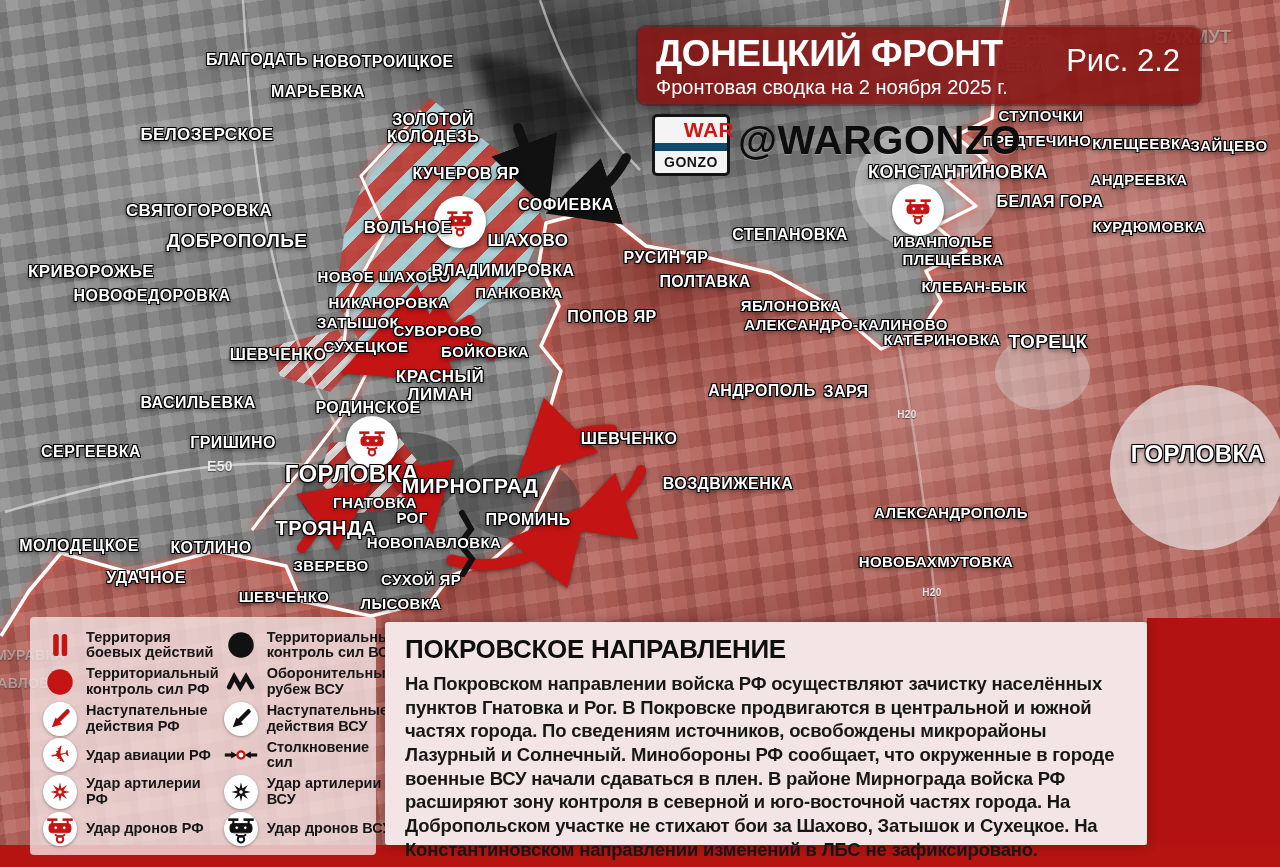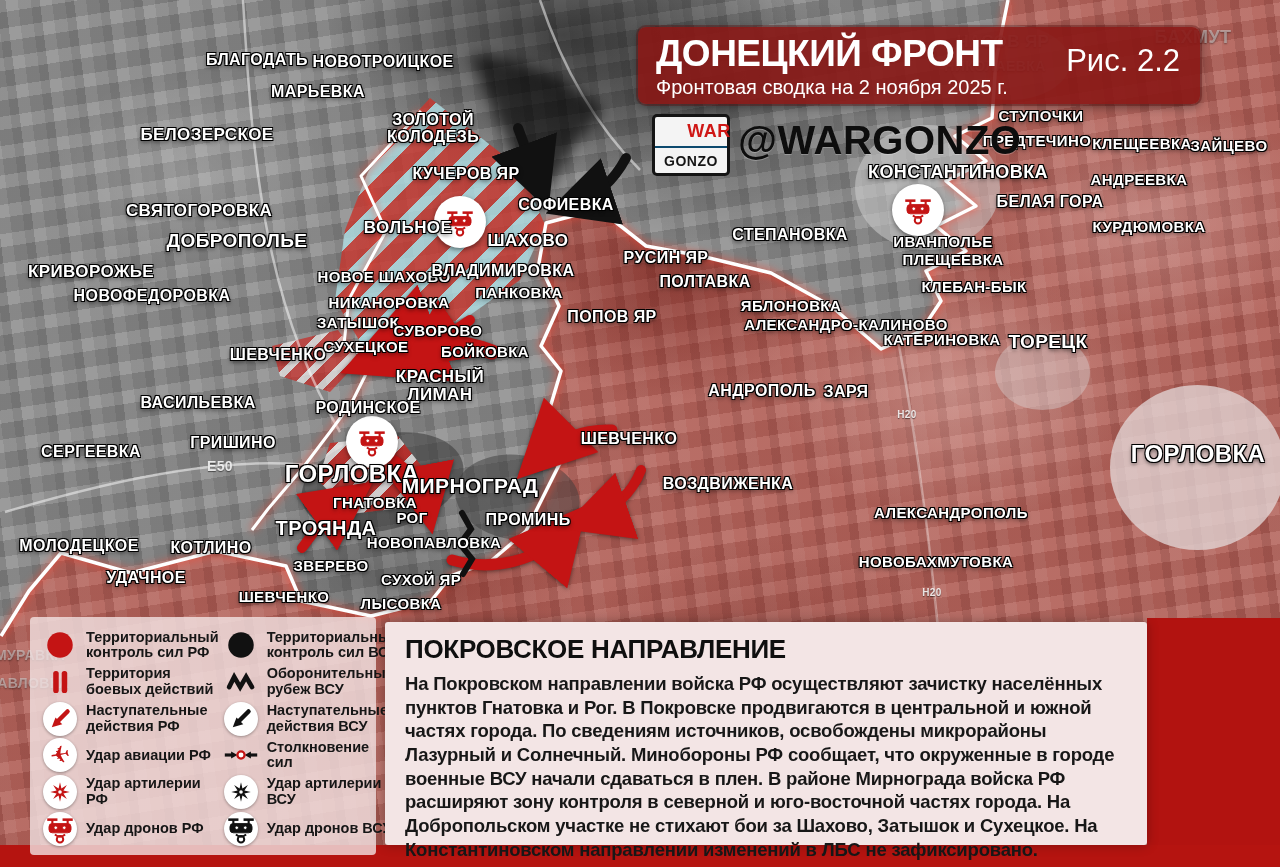--- a/index.html
+++ b/index.html
@@ -55,21 +55,21 @@
   .title-block{position:absolute;left:638px;top:27px;width:562px;height:77px;z-index:8;
     background:rgba(136,23,21,.90);border-radius:8px;box-shadow:0 0 0 2px rgba(90,10,10,.35), 0 3px 10px rgba(0,0,0,.4);
     padding:8px 18px 0 18px;box-sizing:border-box;}
   .title-main{font-size:37px;font-weight:900;color:#fff;letter-spacing:-.5px;line-height:1.0;}
   .title-sub{font-size:20px;font-weight:normal;color:#fff;margin-top:4px;}
   .title-fig{position:absolute;right:20px;top:16px;font-size:31px;font-weight:400;color:#fff;}
 
   
   .logo-box{position:absolute;left:652px;top:114px;width:72px;height:56px;background:#f4f4f4;
     border:3px solid #141414;border-radius:5px;z-index:8;display:flex;flex-direction:column;align-items:stretch;}
-  .logo-war{flex:1.2;display:flex;align-items:center;justify-content:center;font-size:18px;font-weight:900;color:#cf1715;border-bottom:2px solid #0c4a6e;letter-spacing:.5px;padding-left:36px;}
+  .logo-war{flex:1.2;display:flex;align-items:center;justify-content:center;font-size:21px;font-weight:900;color:#cf1715;border-bottom:8px solid #0c4a6e;letter-spacing:.5px;padding-left:36px;}
   .logo-gonzo{flex:1;display:flex;align-items:center;justify-content:center;font-size:14px;font-weight:900;color:#141414;letter-spacing:.5px;}
   .handle{position:absolute;left:738px;top:118px;font-size:40px;font-weight:900;color:#0d0d0d;z-index:8;letter-spacing:.5px;
     text-shadow:0 1px 0 rgba(255,255,255,.25);}
 
   
   .legend{position:absolute;left:30px;top:617px;width:346px;height:238px;z-index:8;
     background:rgba(243,227,227,.80);border-radius:4px;padding:10px 8px 8px 12px;box-sizing:border-box;
     display:grid;grid-template-columns:1fr 1.06fr;grid-auto-flow:column;grid-template-rows:repeat(6,1fr);column-gap:4px;}
   .leg-item{display:flex;align-items:center;gap:8px;}
   .leg-icon{width:36px;height:36px;flex:0 0 36px;display:flex;align-items:center;justify-content:center;}
@@ -280,35 +280,35 @@
   <div class="logo-box">
     <div class="logo-war">WAR</div>
     <div class="logo-gonzo">GONZO</div>
   </div>
   <div class="handle">@WARGONZO</div>
 
   <div class="legend">
       <div class="leg-item">
         <span class="leg-icon">
           <svg viewBox="0 0 40 40" width="34" height="34">
-            <circle cx="20" cy="20" r="15" fill="#c41414"></circle>
-          </svg>
-        </span>
-        <div class="leg-label">Территориальный
-контроль сил РФ</div>
-      </div>
-      <div class="leg-item">
-        <span class="leg-icon">
-          <svg viewBox="0 0 40 40" width="34" height="34">
             <rect x="12" y="7" width="6.5" height="26" rx="3" fill="#c41414"></rect>
             <rect x="22" y="7" width="6.5" height="26" rx="3" fill="#c41414"></rect>
           </svg>
         </span>
         <div class="leg-label">Территория
 боевых действий</div>
+      </div>
+      <div class="leg-item">
+        <span class="leg-icon">
+          <svg viewBox="0 0 40 40" width="34" height="34">
+            <circle cx="20" cy="20" r="15" fill="#c41414"></circle>
+          </svg>
+        </span>
+        <div class="leg-label">Территориальный
+контроль сил РФ</div>
       </div>
       <div class="leg-item">
         <span class="leg-icon">
           <span class="wc" style="width:34px;height:34px;display:flex;align-items:center;justify-content:center;">
             <svg viewBox="0 0 40 40" width="30" height="30">
 <path d="M30 10 L17 23" stroke="#c41414" stroke-width="6" stroke-linecap="round"></path>
 <polygon points="9,31 23,27 14,18" fill="#c41414"></polygon>
             </svg>
           </span>
         </span>

